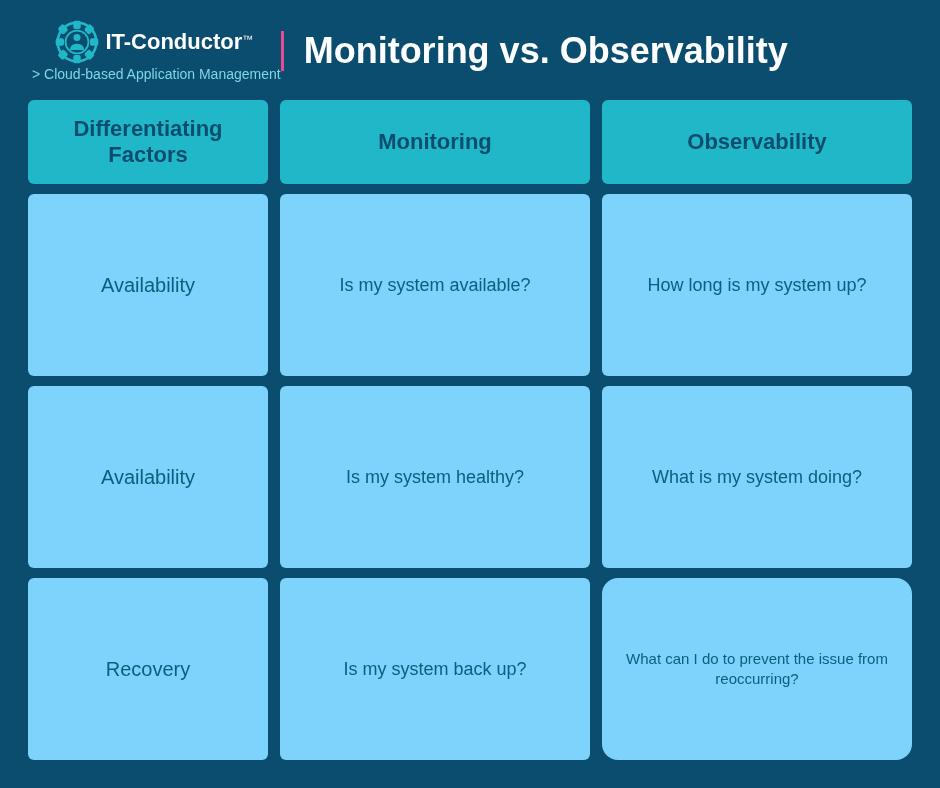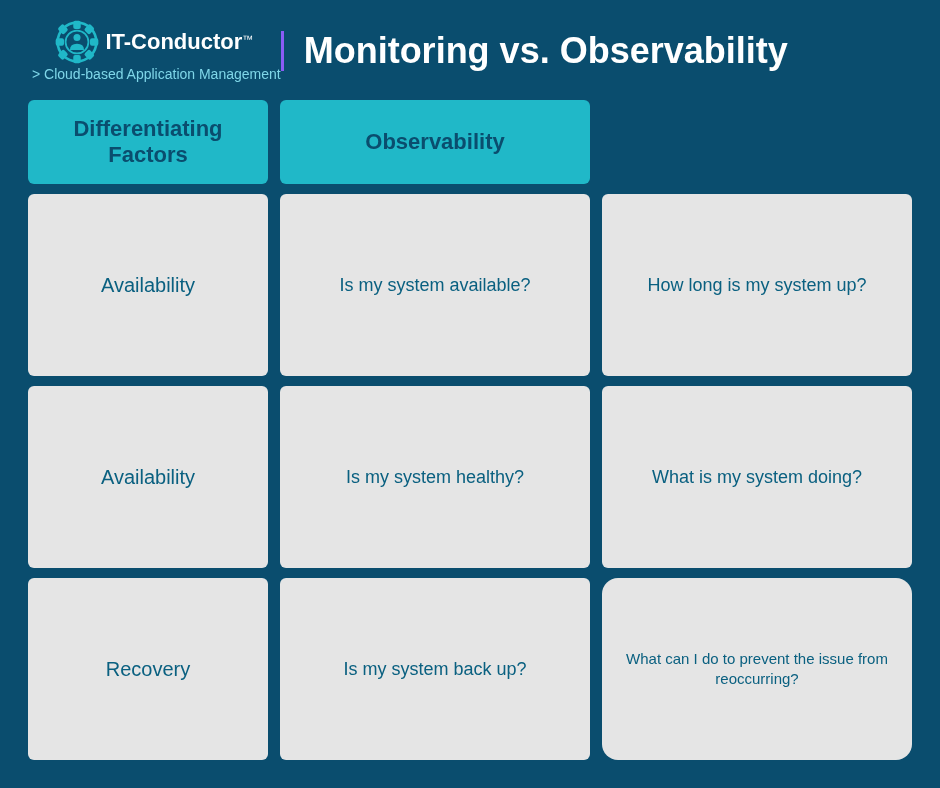--- a/index.html
+++ b/index.html
@@ -42,21 +42,21 @@
     .logo-subtitle {
       font-size: 14px;
       color: #7fd6e8;
       margin-top: 2px;
       align-self: flex-start;
       margin-left: 4px;
     }
     .title-area {
       flex: 1;
       padding-left: 20px;
-      border-left: 3px solid #8b5cf6;
+      border-left: 3px solid #ec4899;
     }
     .main-title {
       font-size: 36px;
       font-weight: 900;
       color: white;
       line-height: 1.1;
     }
     
     .grid-section {
       flex: 1;
@@ -86,21 +86,21 @@
       min-height: 80px;
     }
     
     .grid-data-row {
       display: grid;
       grid-template-columns: 240px 1fr 1fr;
       gap: 12px;
       flex: 1;
     }
     .cell {
-      background-color: #e5e5e5;
+      background-color: #7dd3fc;
       border-radius: 6px;
       display: flex;
       align-items: center;
       justify-content: center;
       text-align: center;
       padding: 14px 16px;
       font-size: 18px;
       color: #0a6080;
       line-height: 1.35;
     }
@@ -149,20 +149,21 @@
     </div>
     <div class="title-area">
       <div class="main-title">Monitoring vs. Observability</div>
     </div>
   </div>
 
   <div class="grid-section">
 
     <div class="grid-header-row">
       <div class="col-header">Differentiating Factors</div>
+      <div class="col-header">Monitoring</div>
       <div class="col-header">Observability</div>
     </div>
 
     <div class="grid-data-row">
       <div class="cell cell-factor">Availability</div>
       <div class="cell">Is my system available?</div>
       <div class="cell">How long is my system up?</div>
     </div>
 
     <div class="grid-data-row">

